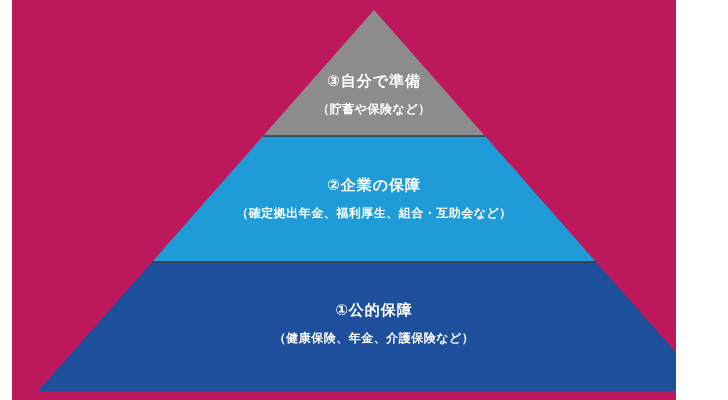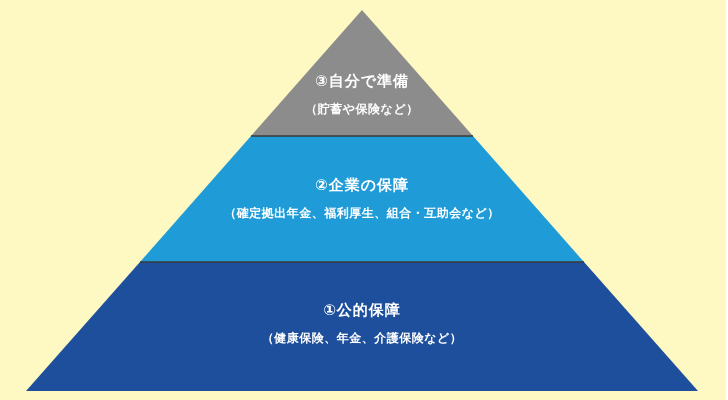--- a/index.html
+++ b/index.html
@@ -1,26 +1,27 @@
 <!DOCTYPE html>
 <html><head>
 <meta charset="utf-8">
 <style>
   html, body {
     margin: 0;
     padding: 0;
     background: #ffffff;
   }
   .canvas {
-    width: 726px;
+    width: 664px;
     height: 400px;
     position: relative;
-    background: #fef9c3;
+    background: #be185d;
     overflow: hidden;
     font-family: "DejaVu Sans", "Liberation Sans", sans-serif;
+    margin-left: 12px;
   }
   svg {
     display: block;
   }
   text {
     font-family: "DejaVu Sans", "Liberation Sans", sans-serif;
     fill: #ffffff;
     text-anchor: middle;
   }
   .tier-label {

